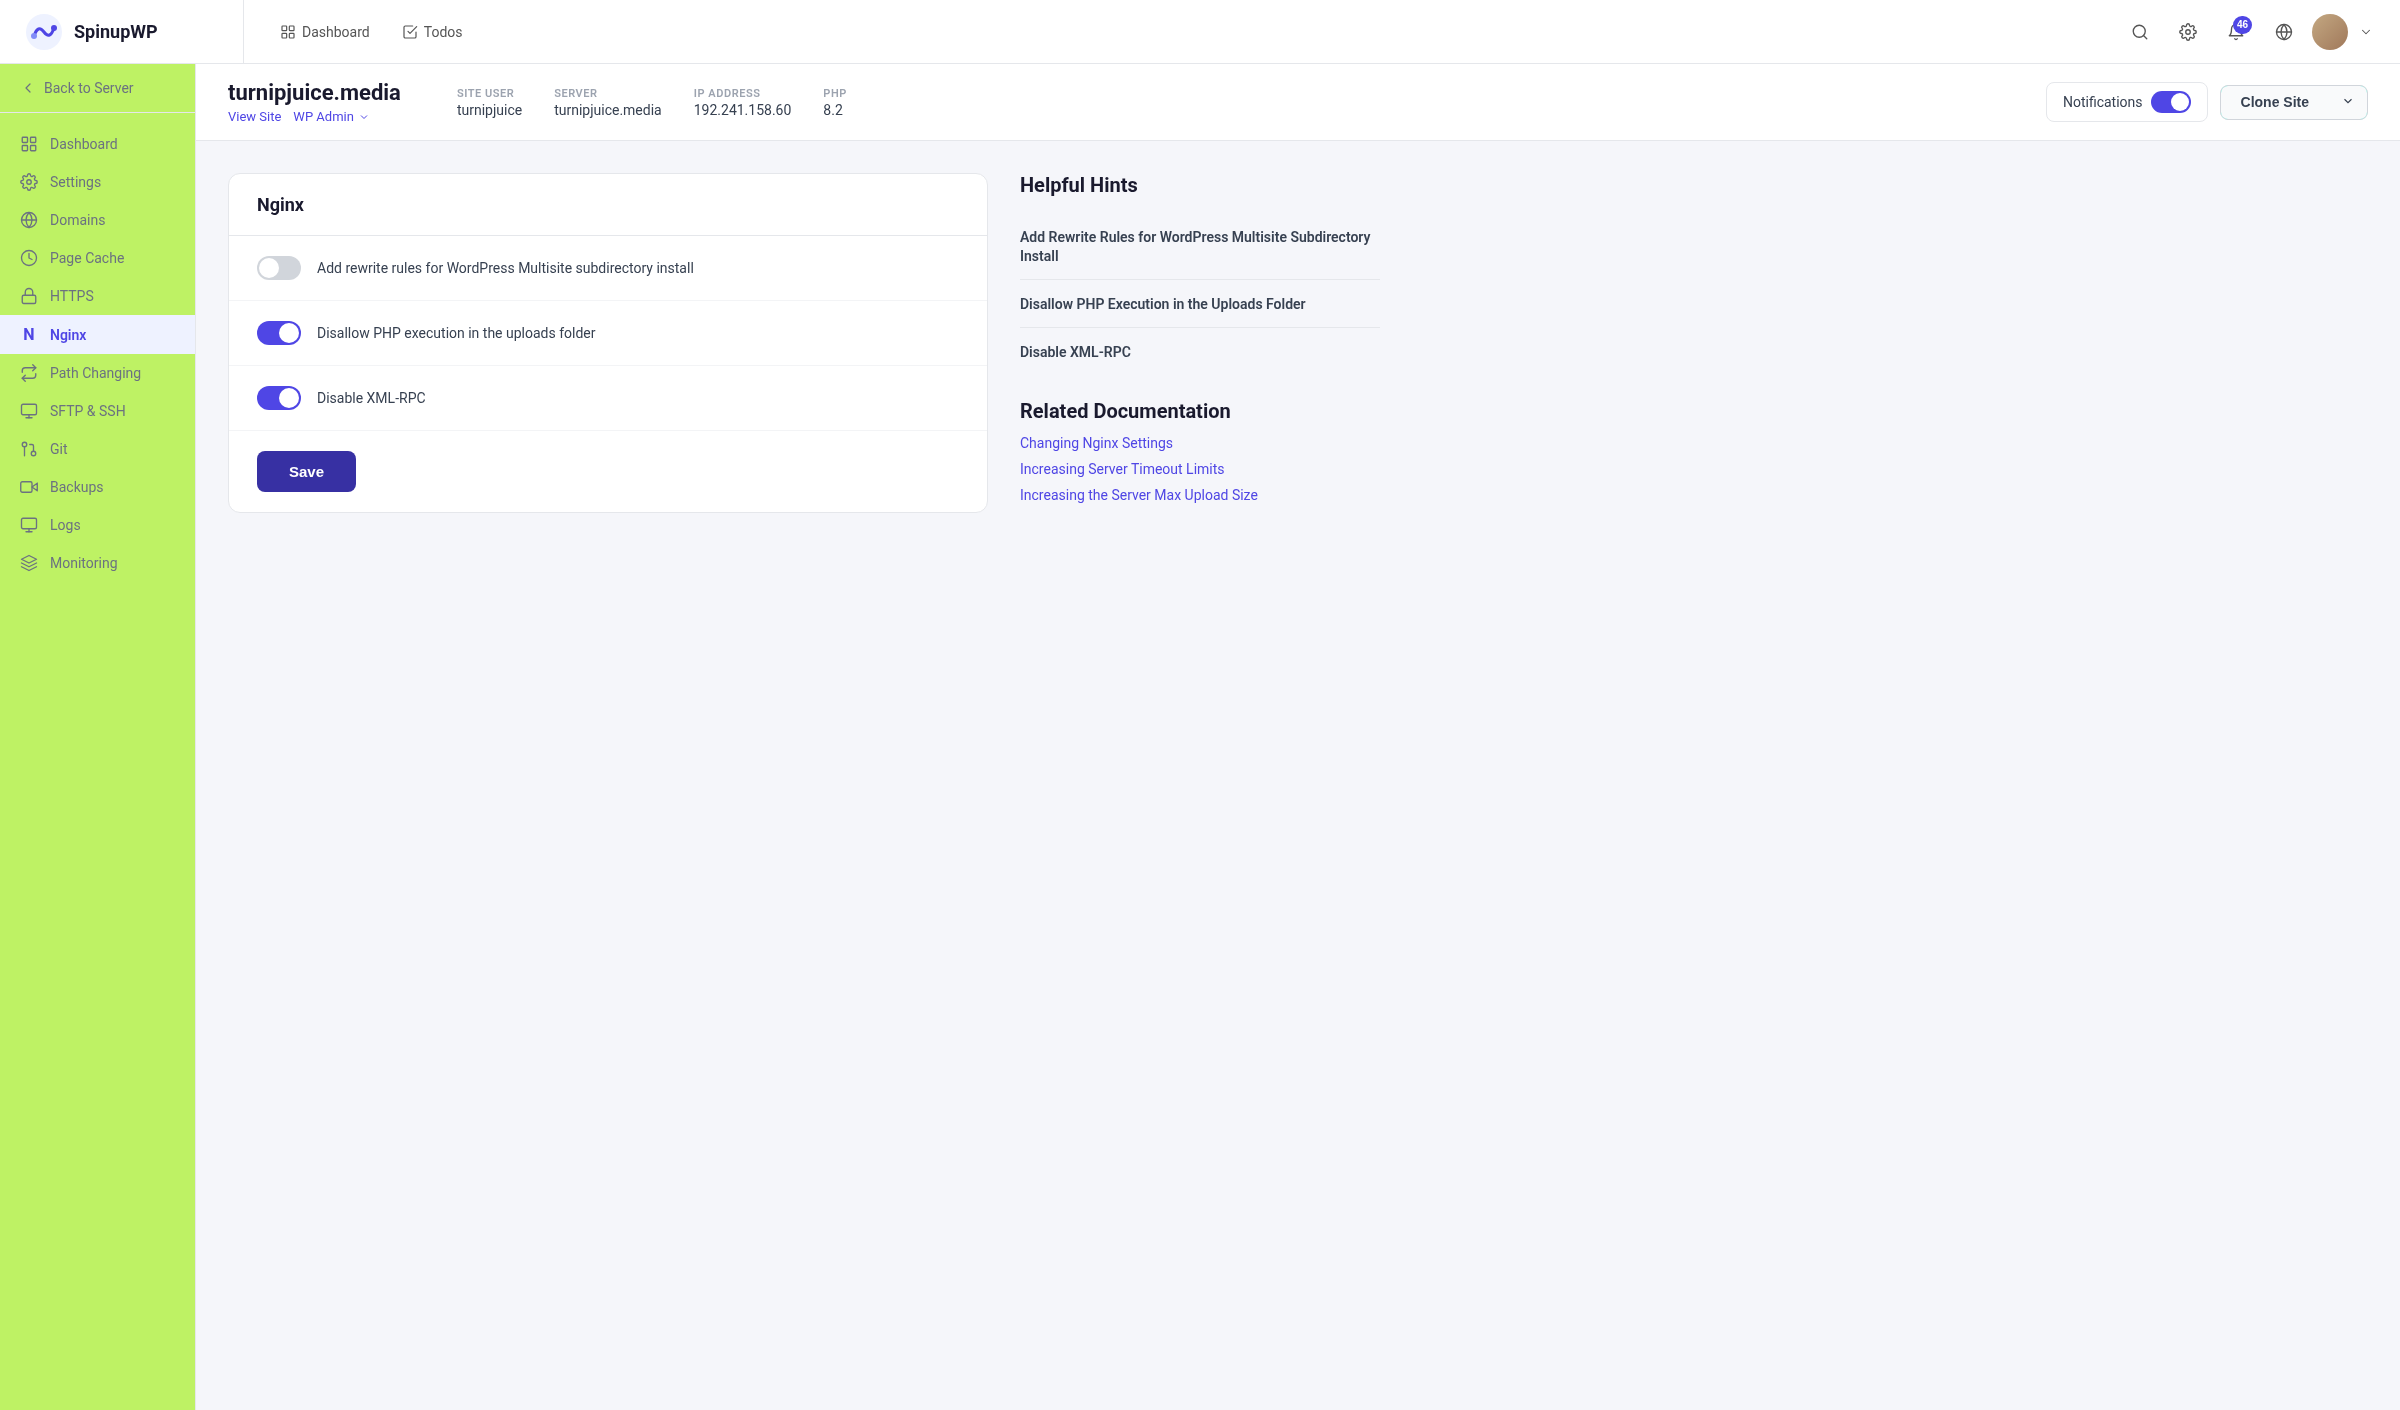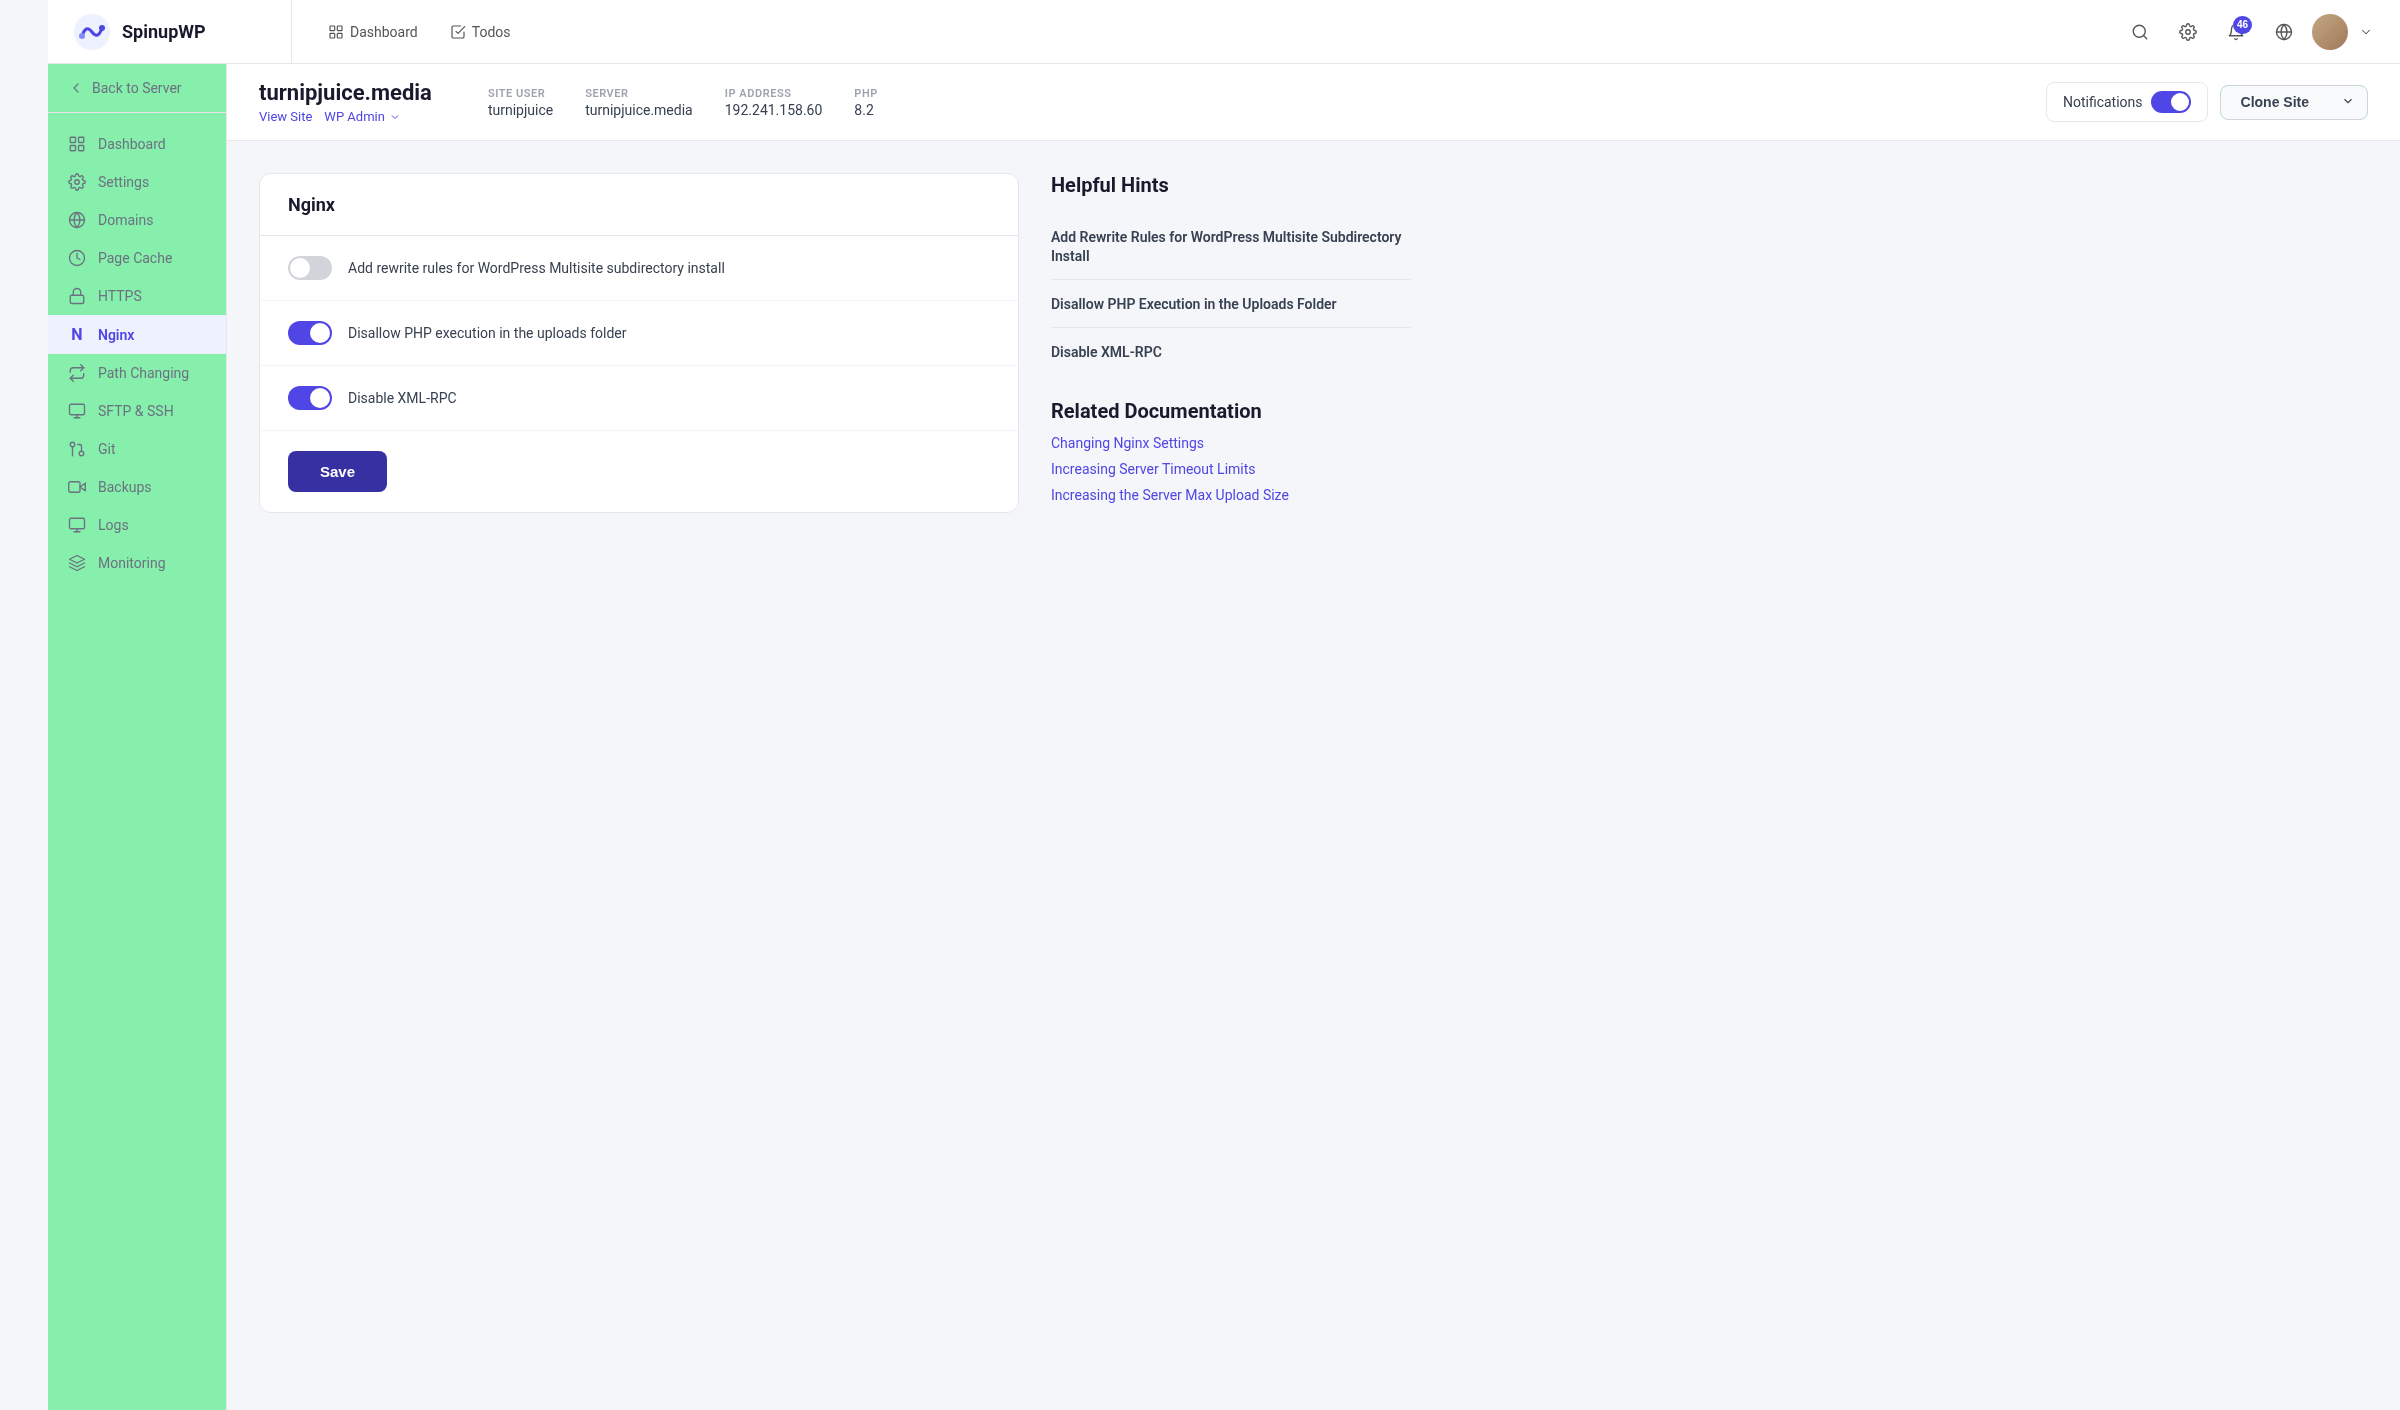--- a/index.html
+++ b/index.html
@@ -1,22 +1,22 @@
 <!DOCTYPE html>
 <html><head>
   <meta charset="utf-8">
   <style>
     * { box-sizing: border-box; margin: 0; padding: 0; }
     body { font-family: -apple-system, BlinkMacSystemFont, 'Segoe UI', Roboto, sans-serif; background: #f5f6fa; color: #333; }
 
     
-    .app-container { display: flex; flex-direction: column; height: 100vh; padding-left: 48px; }
+    .app-container { display: flex; flex-direction: column; height: 100vh; }
     .top-nav { display: flex; align-items: center; background: #fff; border-bottom: 1px solid #e5e7eb; height: 64px; padding: 0 24px; z-index: 10; }
     .main-area { display: flex; flex: 1; overflow: hidden; }
-    .sidebar { width: 179px; background: #86efac; border-right: 1px solid #e5e7eb; display: flex; flex-direction: column; overflow-y: auto; }
+    .sidebar { width: 196px; background: #bef264; border-right: 1px solid #e5e7eb; display: flex; flex-direction: column; overflow-y: auto; }
     .content-area { flex: 1; overflow-y: auto; }
 
     
     .logo-area { display: flex; align-items: center; gap: 10px; min-width: 220px; border-right: 1px solid #e5e7eb; padding-right: 24px; margin-right: 24px; height: 100%; }
     .logo-icon { width: 40px; height: 40px; }
     .logo-text { font-size: 18px; font-weight: 700; color: #1a1a2e; }
     .nav-links { display: flex; align-items: center; gap: 8px; }
     .nav-link { display: flex; align-items: center; gap: 6px; padding: 8px 12px; color: #555; font-size: 14px; text-decoration: none; border-radius: 6px; cursor: pointer; }
     .nav-link svg { width: 16px; height: 16px; }
     .nav-spacer { flex: 1; }

